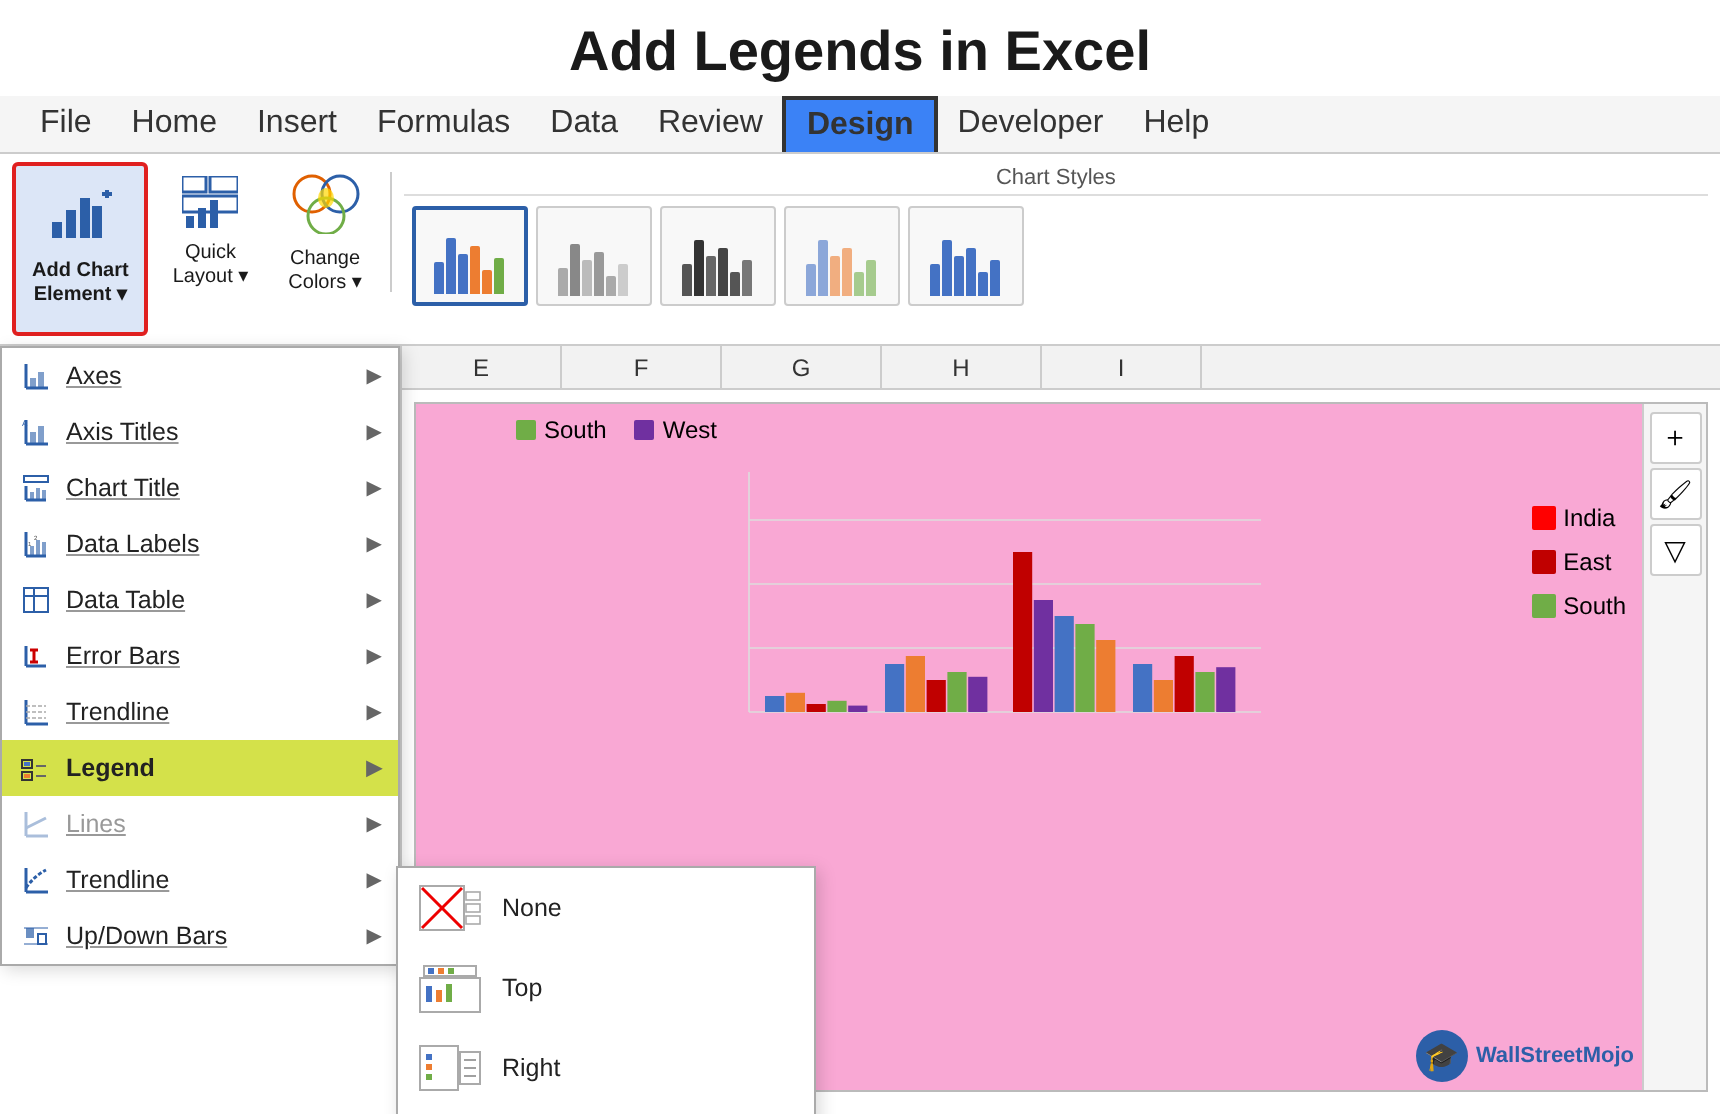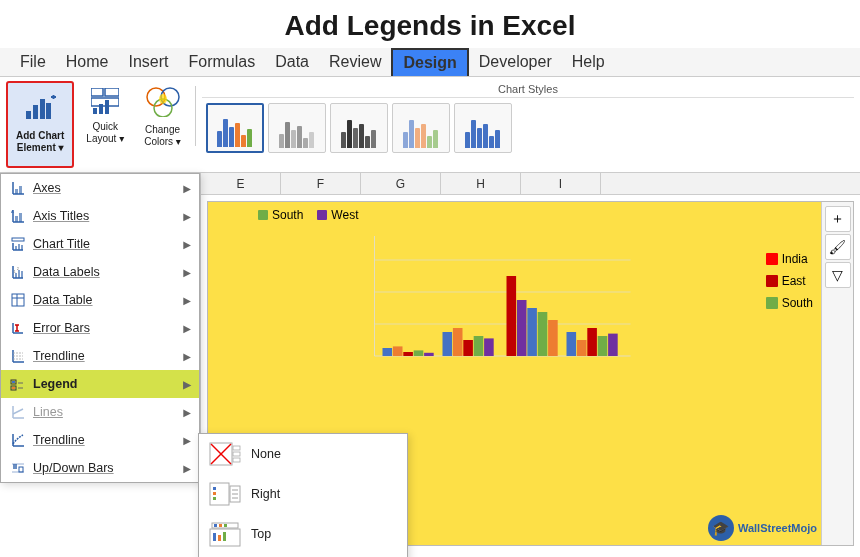--- a/index.html
+++ b/index.html
@@ -241,21 +241,21 @@
       color: #333;
       flex-shrink: 0;
     }
 
     
     .chart-container {
       margin: 6px;
       border: 1px solid #bbb;
       position: relative;
       height: calc(100% - 40px);
-      background: #fde047;
+      background: #f9a8d4;
     }
 
     
     .chart-legend-top {
       display: flex;
       gap: 14px;
       padding: 6px 50px;
       font-size: 12px;
       align-items: center;
     }
@@ -638,47 +638,47 @@
           <rect x="24" y="11" width="7" height="4" fill="none" stroke="#aaa" stroke-width="0.8"></rect>
           <rect x="24" y="17" width="7" height="4" fill="none" stroke="#aaa" stroke-width="0.8"></rect>
         </svg>
       </div>
       <span>None</span>
     </div>
 
     <div class="submenu-item">
       <div class="submenu-icon">
         <svg width="32" height="26" viewBox="0 0 32 26">
+          <rect x="1" y="8" width="30" height="17" fill="none" stroke="#aaa" stroke-width="1"></rect>
+          <rect x="3" y="2" width="26" height="5" fill="none" stroke="#aaa" stroke-width="1"></rect>
+          <rect x="5" y="3" width="3" height="3" fill="#4472c4"></rect>
+          <rect x="10" y="3" width="3" height="3" fill="#ed7d31"></rect>
+          <rect x="15" y="3" width="3" height="3" fill="#70ad47"></rect>
+          <rect x="4" y="12" width="3" height="8" fill="#4472c4"></rect>
+          <rect x="9" y="14" width="3" height="6" fill="#ed7d31"></rect>
+          <rect x="14" y="11" width="3" height="9" fill="#70ad47"></rect>
+        </svg>
+      </div>
+      <span>Top</span>
+    </div>
+
+    <div class="submenu-item">
+      <div class="submenu-icon">
+        <svg width="32" height="26" viewBox="0 0 32 26">
           <rect x="1" y="2" width="19" height="22" fill="none" stroke="#aaa" stroke-width="1"></rect>
           <rect x="4" y="6" width="3" height="3" fill="#4472c4"></rect>
           <rect x="4" y="11" width="3" height="3" fill="#ed7d31"></rect>
           <rect x="4" y="16" width="3" height="3" fill="#70ad47"></rect>
           <rect x="21" y="5" width="10" height="16" fill="none" stroke="#aaa" stroke-width="1"></rect>
           <line x1="23" y1="9" x2="29" y2="9" stroke="#888" stroke-width="0.8"></line>
           <line x1="23" y1="13" x2="29" y2="13" stroke="#888" stroke-width="0.8"></line>
           <line x1="23" y1="17" x2="29" y2="17" stroke="#888" stroke-width="0.8"></line>
         </svg>
       </div>
       <span>Right</span>
-    </div>
-
-    <div class="submenu-item">
-      <div class="submenu-icon">
-        <svg width="32" height="26" viewBox="0 0 32 26">
-          <rect x="1" y="8" width="30" height="17" fill="none" stroke="#aaa" stroke-width="1"></rect>
-          <rect x="3" y="2" width="26" height="5" fill="none" stroke="#aaa" stroke-width="1"></rect>
-          <rect x="5" y="3" width="3" height="3" fill="#4472c4"></rect>
-          <rect x="10" y="3" width="3" height="3" fill="#ed7d31"></rect>
-          <rect x="15" y="3" width="3" height="3" fill="#70ad47"></rect>
-          <rect x="4" y="12" width="3" height="8" fill="#4472c4"></rect>
-          <rect x="9" y="14" width="3" height="6" fill="#ed7d31"></rect>
-          <rect x="14" y="11" width="3" height="9" fill="#70ad47"></rect>
-        </svg>
-      </div>
-      <span>Top</span>
     </div>
 
     <div class="submenu-item">
       <div class="submenu-icon">
         <svg width="32" height="26" viewBox="0 0 32 26">
           <rect x="12" y="2" width="19" height="22" fill="none" stroke="#aaa" stroke-width="1"></rect>
           <rect x="1" y="5" width="10" height="16" fill="none" stroke="#aaa" stroke-width="1"></rect>
           <line x1="3" y1="9" x2="9" y2="9" stroke="#888" stroke-width="0.8"></line>
           <line x1="3" y1="13" x2="9" y2="13" stroke="#888" stroke-width="0.8"></line>
           <line x1="3" y1="17" x2="9" y2="17" stroke="#888" stroke-width="0.8"></line>

